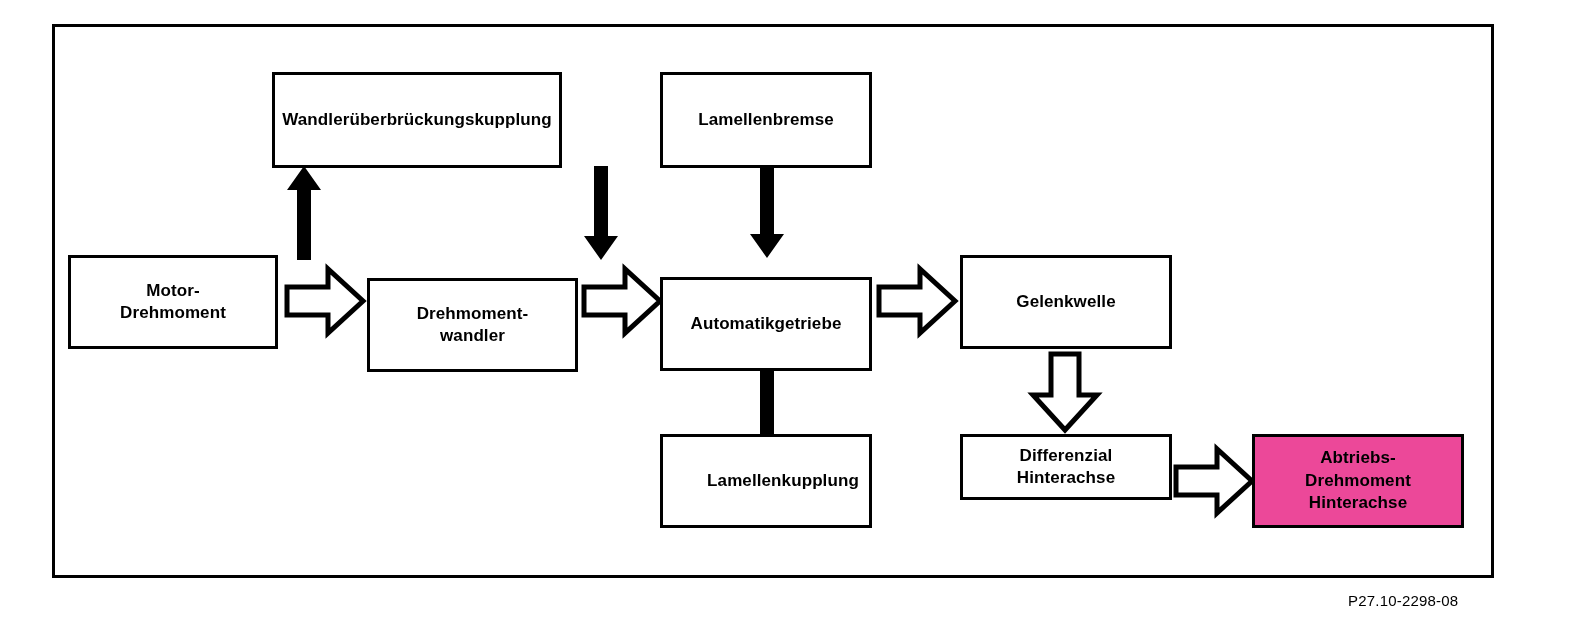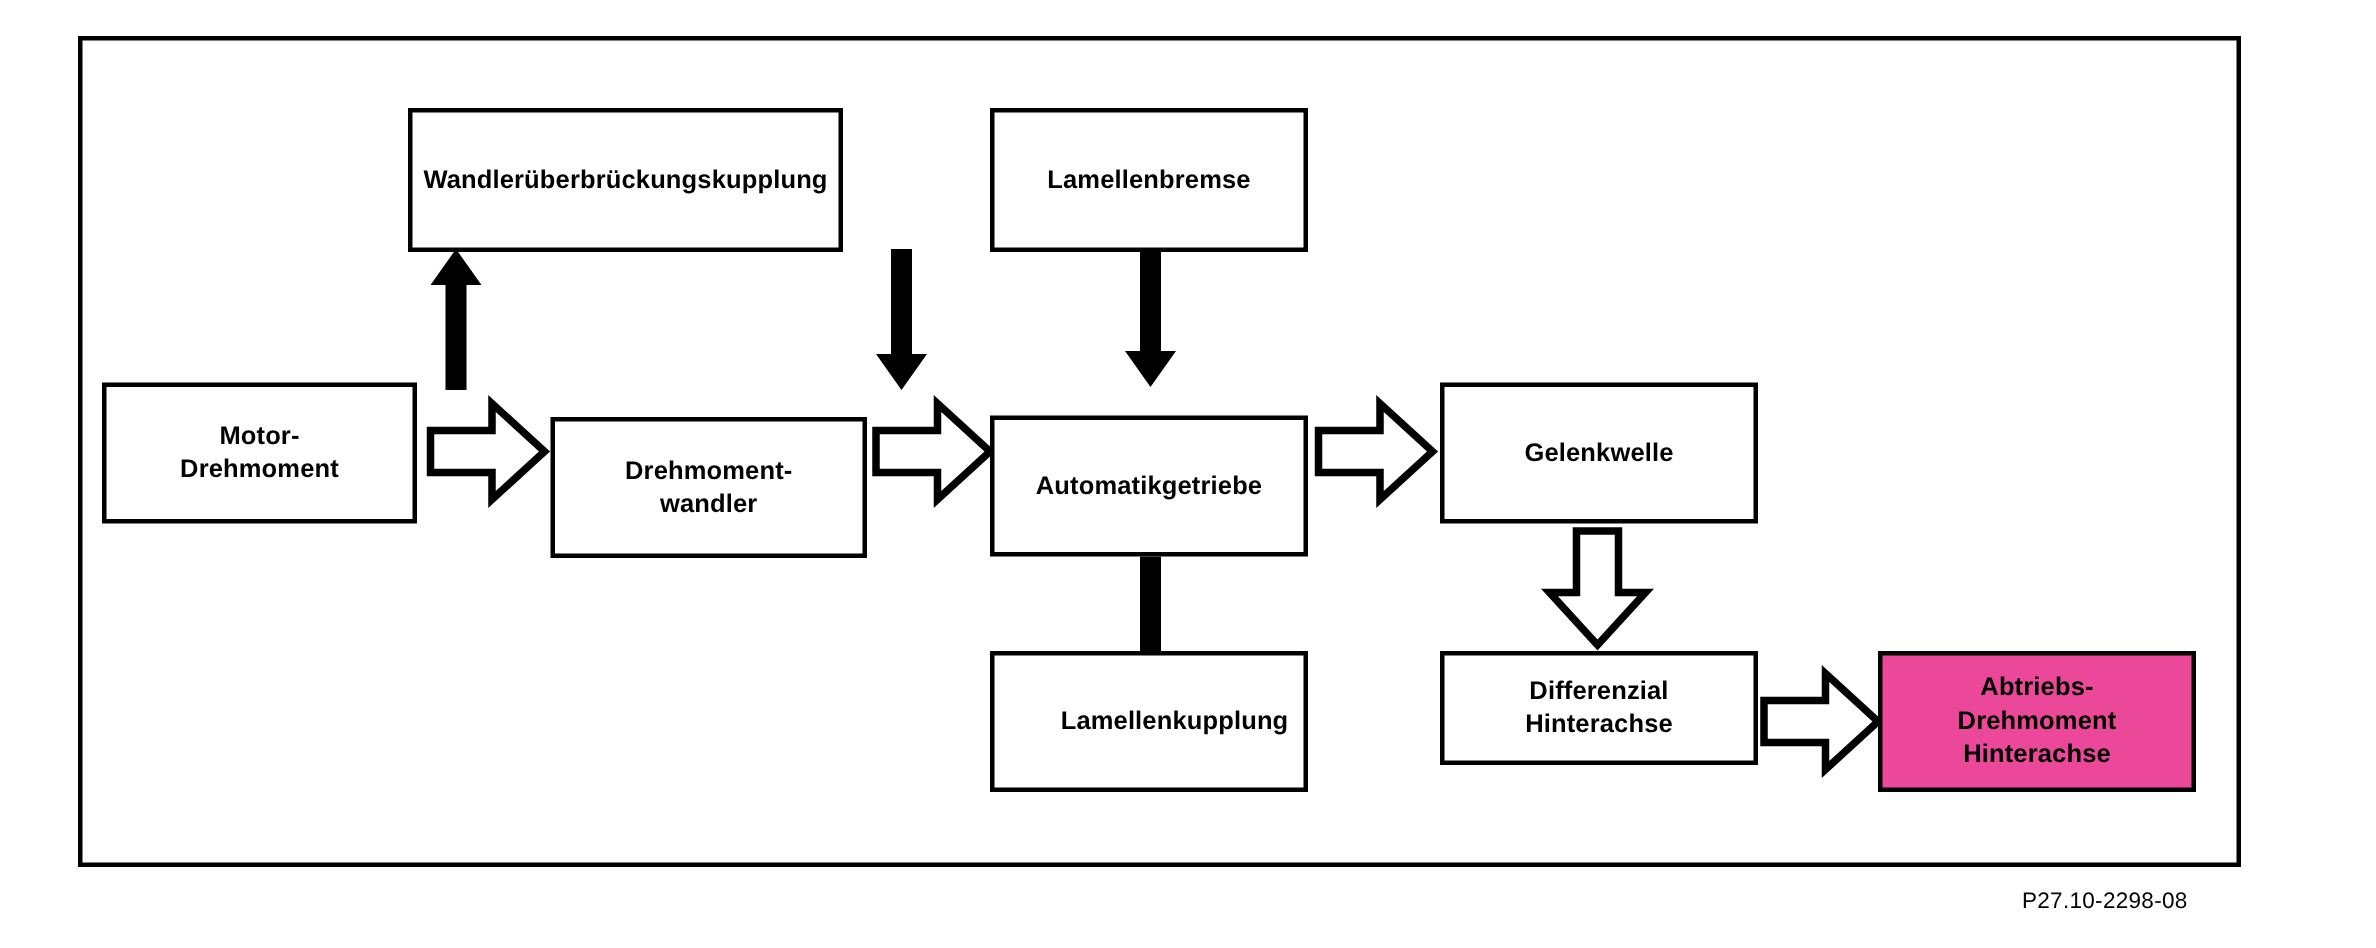--- a/index.html
+++ b/index.html
@@ -83,21 +83,21 @@
       </div>
       <div class="node" style="left: 660px; top: 255px; width: 212px; height: 94px; border-color: rgb(0, 0, 0); background: rgb(255, 255, 255); margin-top: 22px;">
         <div class="node-label">Automatikgetriebe</div>
       </div>
       <div class="node" style="left: 960px; top: 255px; width: 212px; height: 94px; border-color: rgb(0, 0, 0); background: rgb(255, 255, 255);">
         <div class="node-label">Gelenkwelle</div>
       </div>
       <div class="node" style="left: 660px; top: 434px; width: 212px; height: 94px; border-color: rgb(0, 0, 0); background: rgb(255, 255, 255); padding-left: 34px;">
         <div class="node-label">Lamellenkupplung</div>
       </div>
-      <div class="node" style="left: 960px; top: 434px; width: 212px; height: 76px; border-color: rgb(0, 0, 0); background: rgb(255, 255, 255);">
+      <div class="node" style="left: 960px; top: 434px; width: 212px; height: 66px; border-color: rgb(0, 0, 0); background: rgb(255, 255, 255);">
         <div class="node-label">Differenzial
 Hinterachse</div>
       </div>
       <div class="node" style="left: 1252px; top: 434px; width: 212px; height: 94px; border-color: rgb(0, 0, 0); background: #ec4899;">
         <div class="node-label">Abtriebs-
 Drehmoment
 Hinterachse</div>
       </div>
     </div>
   <div id="connectors-layer">

